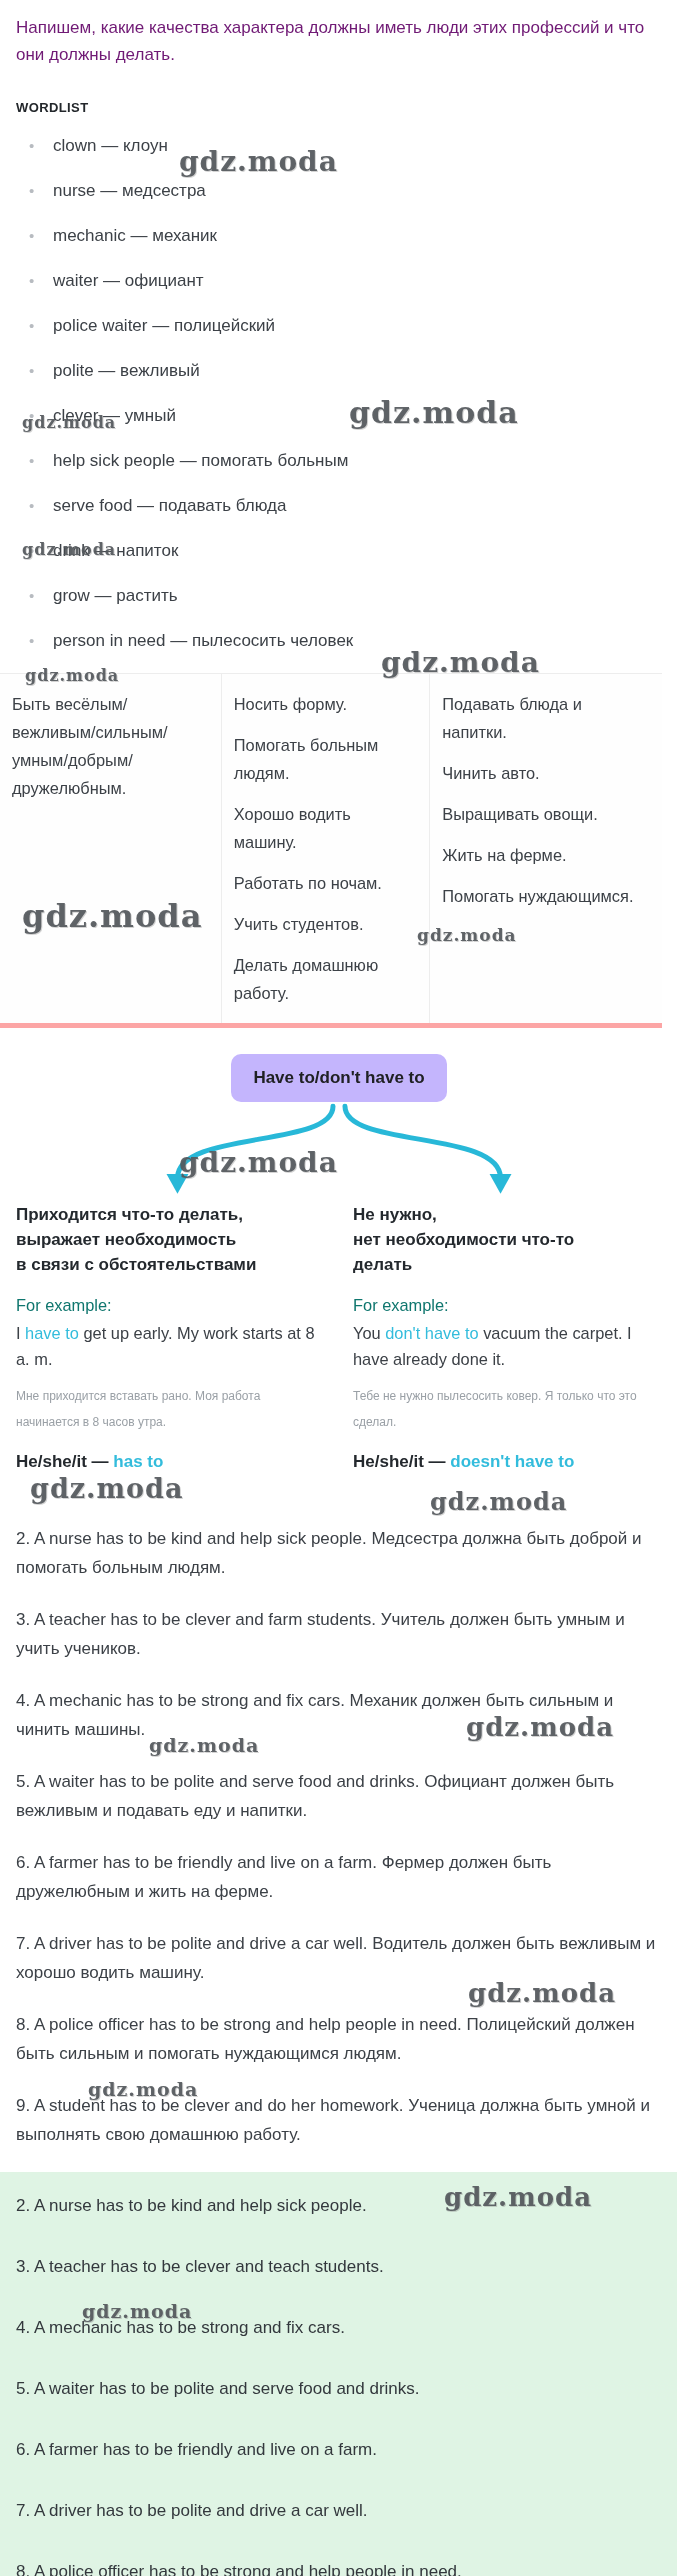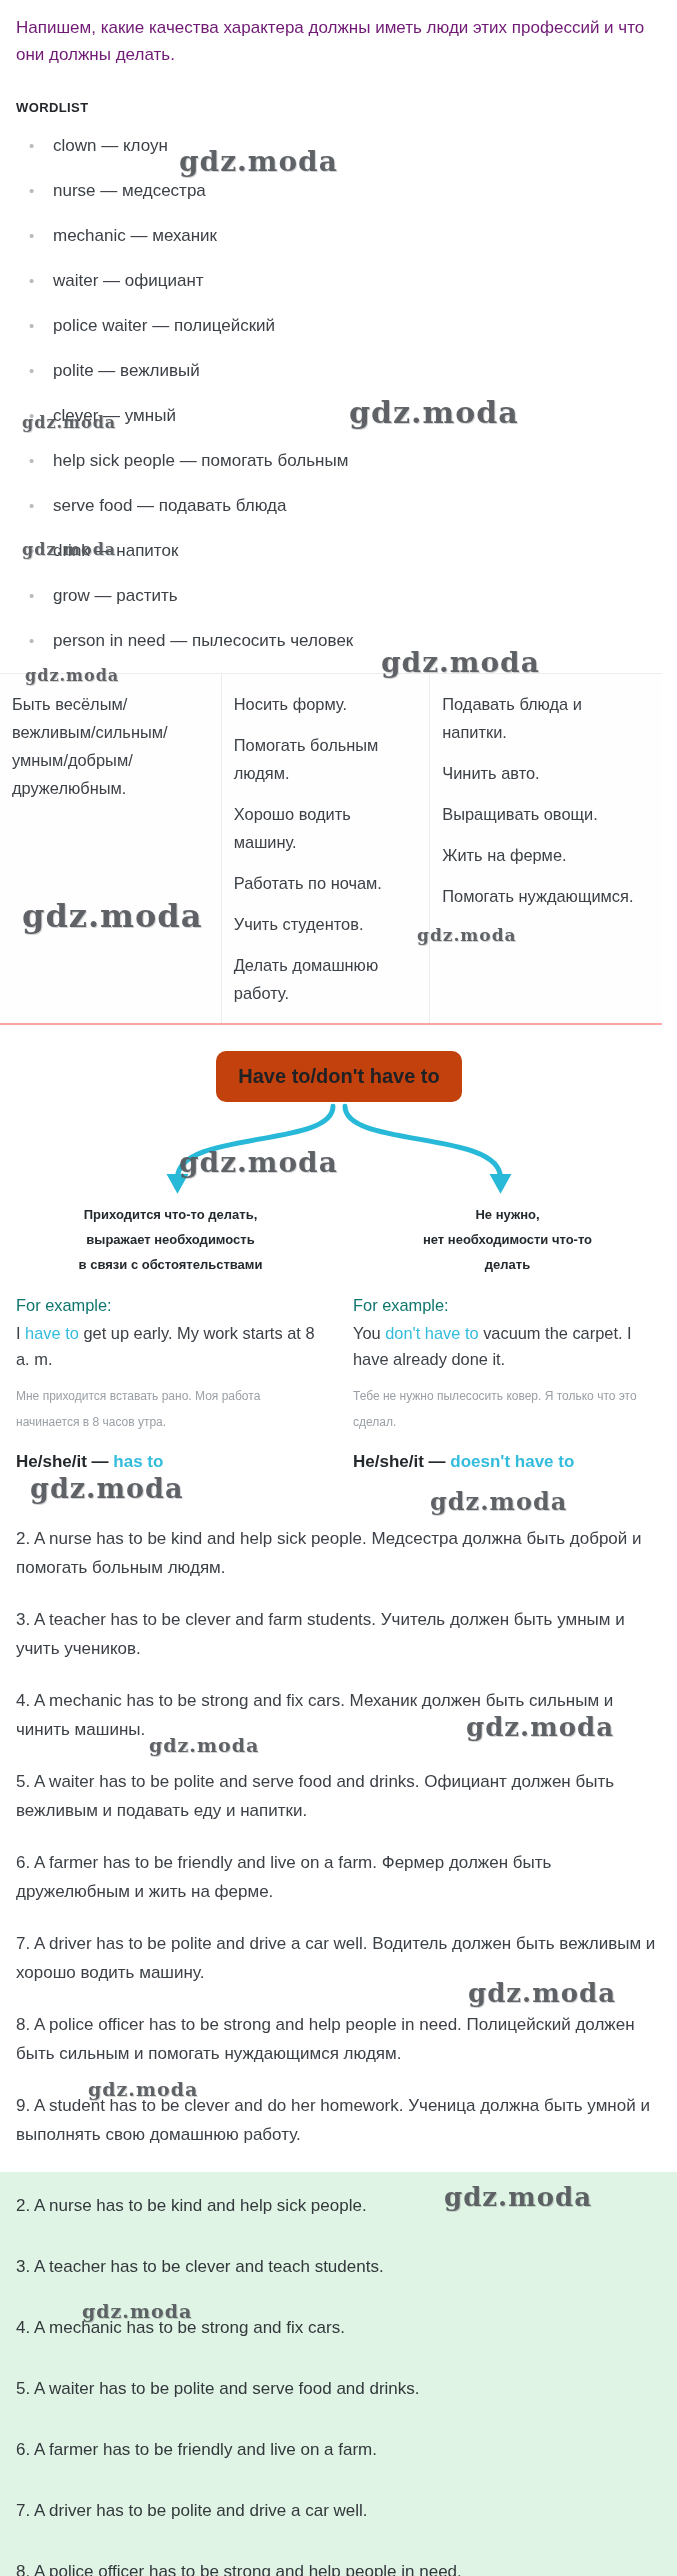--- a/index.html
+++ b/index.html
@@ -10,33 +10,33 @@
   }
   .content{padding:14px 16px 0;}
   .intro{font-size:17px;line-height:27px;color:#701a75;}
   .wordlist-title{margin-top:32px;font-size:13px;font-weight:700;letter-spacing:0.4px;color:#23272b;}
   ul.wordlist{list-style:none;margin:18px 0 0;padding:0;}
   ul.wordlist li{position:relative;padding-left:37px;font-size:17px;line-height:26px;margin-bottom:19px;color:#3c4147;}
   ul.wordlist li::before{content:"•";position:absolute;left:13px;top:0;color:#b7bbc0;font-size:15px;}
   .qual-table{
     display:grid;grid-template-columns:33.5% 31.5% 35%;
     width:662px;box-sizing:border-box;margin-top:12px;
-    border-top:1px solid #ededed;border-bottom:2px solid #fca5a5;
+    border-top:1px solid #ededed;border-bottom:5px solid #fca5a5;
     background:#fefefe;
   }
   .qual-cell{padding:16px 12px;font-size:16.4px;line-height:28px;border-right:1px solid #ededed;box-sizing:border-box;}
   .qual-cell:last-child{border-right:none;}
   .qual-cell p{margin:0 0 13px;}
   .qual-cell p:last-child{margin-bottom:0;}
   .pill-row{display:flex;justify-content:center;margin-top:26px;}
-  .pill{background:#c2410c;border-radius:10px;padding:14px 22px;font-size:20px;font-weight:700;color:#202124;}
+  .pill{background:#c4b5fd;border-radius:10px;padding:14px 22px;font-size:17px;font-weight:700;color:#202124;}
   .arrows{display:block;margin:0 auto;}
   .gram-cols{display:flex;gap:28px;padding:0 16px;margin-top:2px;}
   .gram-col{flex:1;min-width:0;}
-  .gram-heading{font-weight:700;font-size:13px;line-height:25px;white-space:pre-line;color:#24292e;text-align:center;}
+  .gram-heading{font-weight:700;font-size:17px;line-height:25px;white-space:pre-line;color:#24292e;}
   .example-label{margin-top:15px;font-size:16.4px;line-height:26px;color:#0f766e;}
   .example{margin-top:2px;font-size:16.4px;line-height:26px;color:#3c4147;}
   .hl{color:#33bcdc;}
   .translation{margin-top:11px;font-size:12px;line-height:26px;color:#9aa0a6;}
   .rule{margin-top:17px;font-size:17px;font-weight:700;color:#24292e;}
   .answers{padding:52px 16px 0;}
   .answers p{margin:0 0 23px;font-size:17px;line-height:29px;color:#3c4147;}
   .final{background:#dff4e4;margin-top:10px;padding:20px 16px 40px;min-height:419px;box-sizing:border-box;}
   .final p{margin:0 0 34px;font-size:17px;line-height:27px;color:#33383d;}
   .final p:last-child{margin-bottom:0;}

